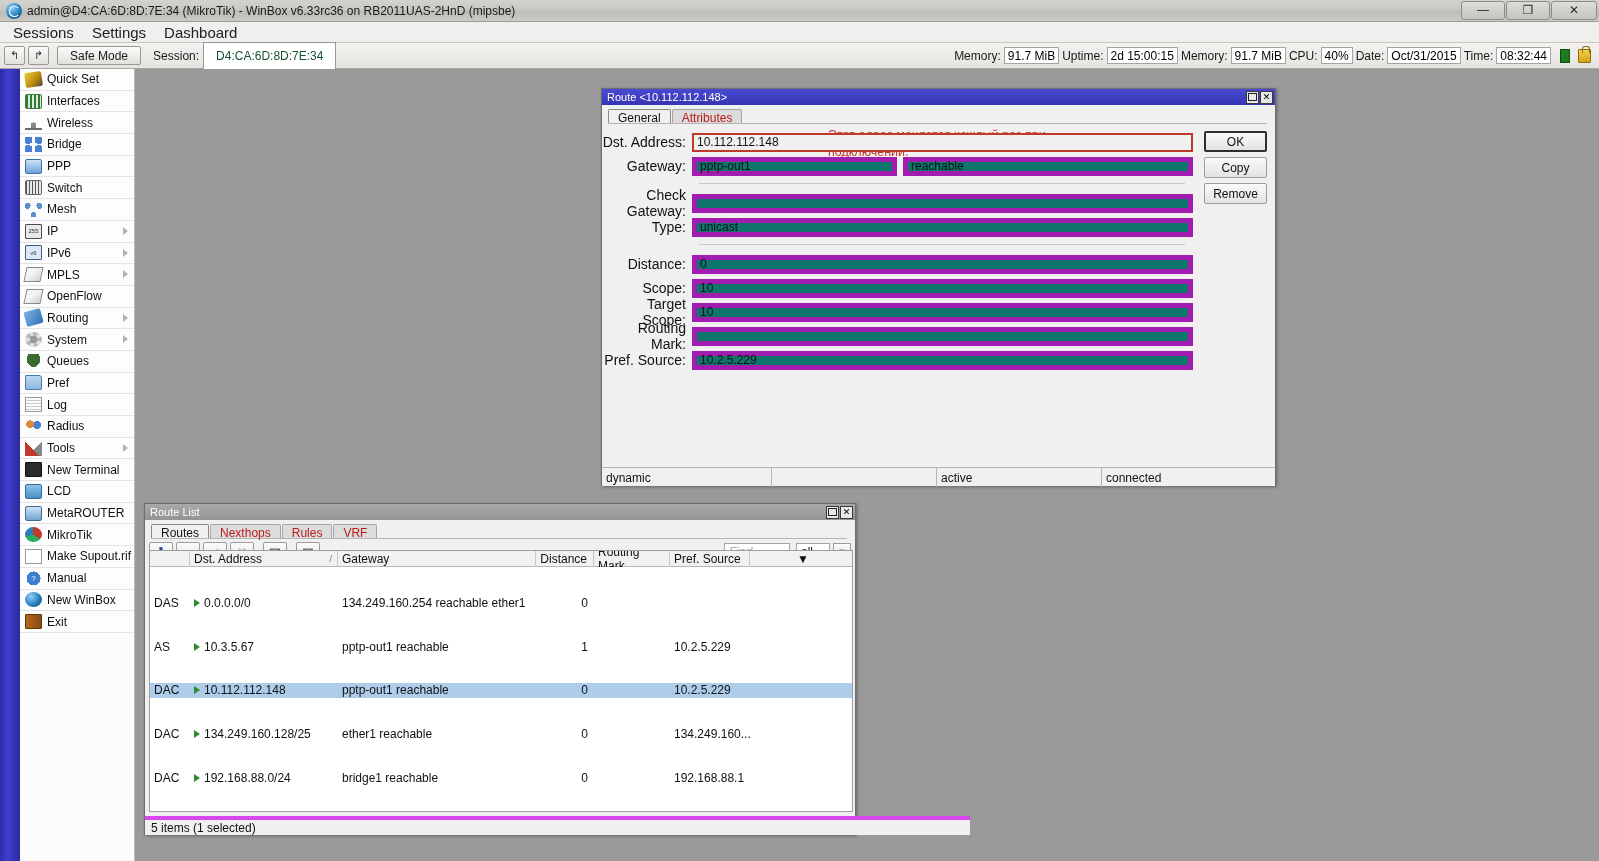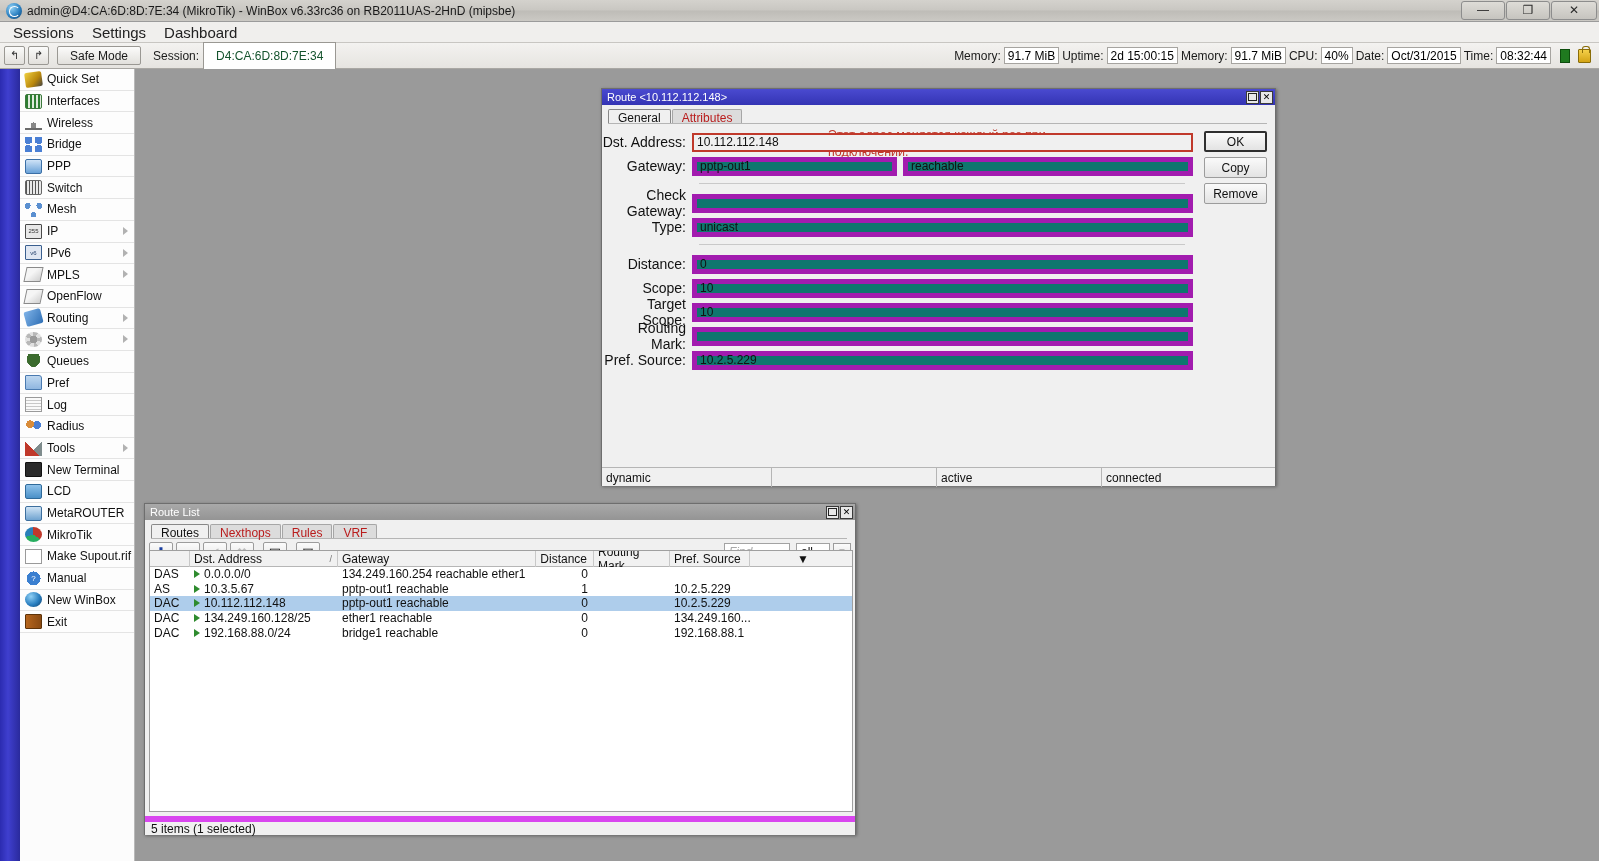--- a/index.html
+++ b/index.html
@@ -276,31 +276,31 @@
   }
   .rl-th .sortmark { position: absolute; right: 5px; font-size: 9px; color: #777; }
   .c-flags { width: 40px; }
   .c-dst { width: 148px; }
   .c-gw { width: 198px; }
   .c-dist { width: 58px; justify-content: flex-end; padding-right: 6px; }
   .c-mark { width: 76px; }
   .c-pref { width: 80px; }
   .c-end { flex: 1 1 auto; border-right: none; justify-content: center; }
 
-  .rl-row { display: flex; height: 14.6px; font-size: 12px; color: #111; background: #fff; }
+  .rl-row { display: flex; height: 14.6px; font-size: 12px; color: #111; background: #fff; margin-top: 29px; }
   .rl-row.sel { background: #aecdeb; }
   .rl-td { padding-left: 4px; display: flex; align-items: center; height: 14.6px; overflow: hidden; white-space: nowrap; }
   .rl-td.c-dist { justify-content: flex-end; padding-right: 6px; }
   .flagarrow {
     display: inline-block; width: 0; height: 0; margin-right: 4px;
     border-left: 6px solid #2e8b2e; border-top: 4px solid transparent; border-bottom: 4px solid transparent;
   }
   .rl-status {
-    position: absolute; left: 0; bottom: 0; width: 710px; height: 19px;
-    background: #f0f0f0; border-top: 6px solid #d946ef;
+    position: absolute; left: 0; bottom: 0; width: 825px; height: 19px;
+    background: #f0f0f0; border-top: 4px solid #d946ef;
     display: flex; align-items: center; padding-left: 6px; font-size: 12px; color: #111;
   }
 </style>
 </head>
 <body>
 
 <div id="app">
 
   <div class="titlebar">
     <div class="tb-icon"></div>

